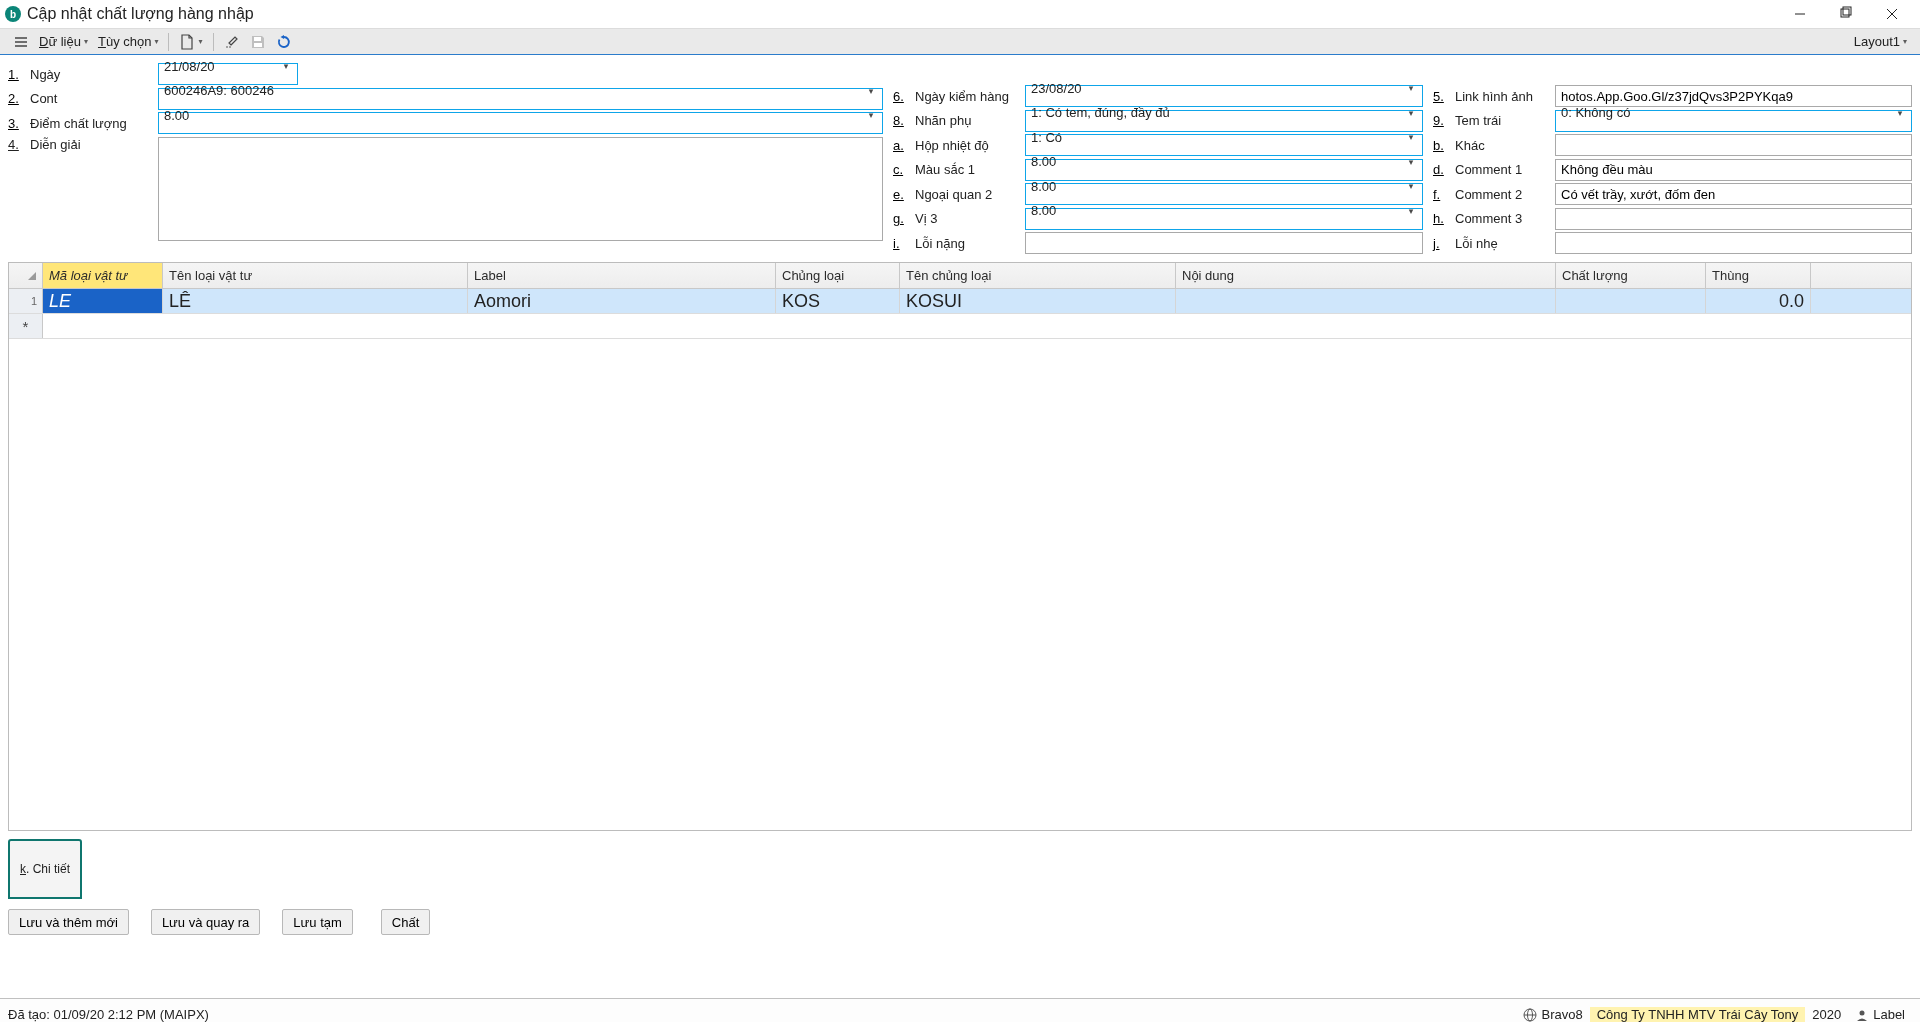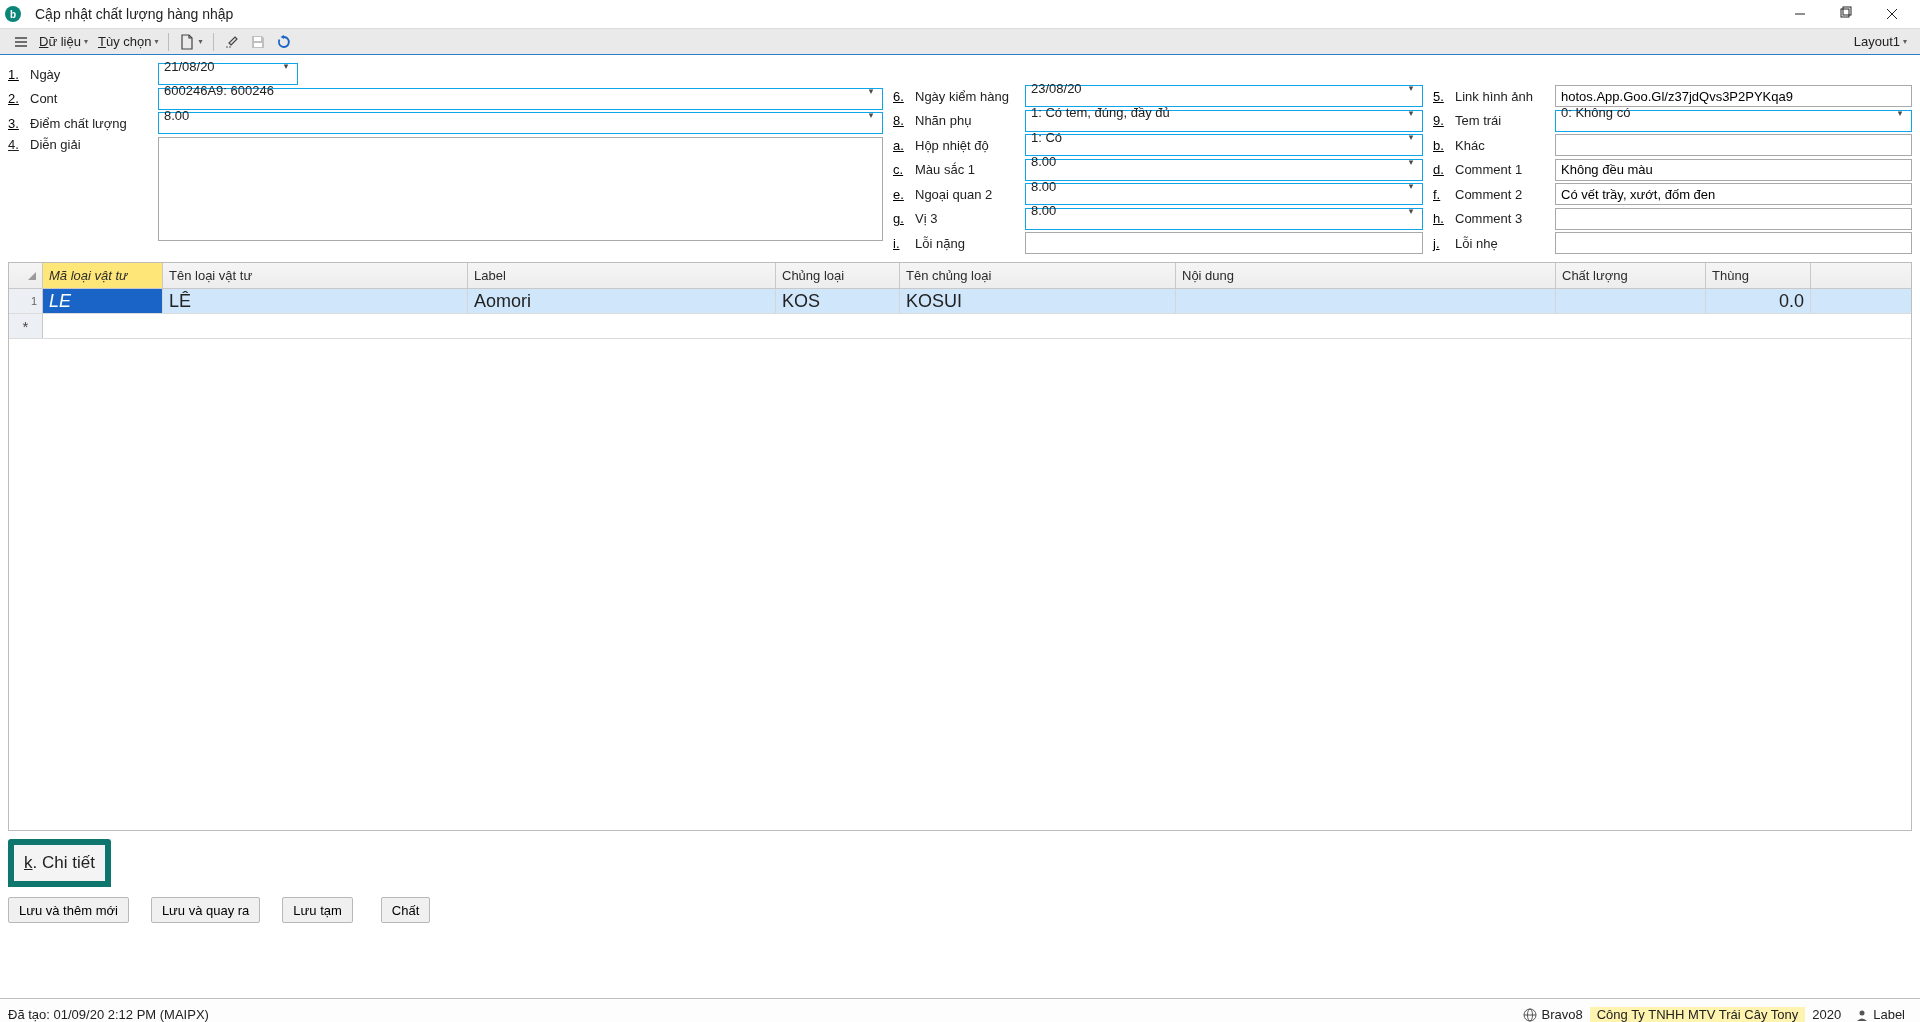--- a/index.html
+++ b/index.html
@@ -1,19 +1,19 @@
 <!DOCTYPE html>
 <html><head>
 <meta charset="utf-8">
 <style>
 * { box-sizing: border-box; margin: 0; padding: 0; }
 body { font-family: "Segoe UI", Tahoma, sans-serif; font-size: 13px; background: #fff; color: #222; width: 1920px; height: 1022px; overflow: hidden; display: flex; flex-direction: column; }
 .titlebar { height: 28px; display: flex; align-items: center; padding: 0 5px; background: #fff; }
 .titlebar .app-icon { width: 16px; height: 16px; background: #0b8578; border-radius: 50%; margin-right: 6px; display: flex; align-items: center; justify-content: center; color: #fff; font-size: 10px; font-weight: bold; }
-.titlebar .title { flex: 1; font-size: 14px; margin-left: 8px; }
+.titlebar .title { flex: 1; font-size: 16px; }
 .titlebar .win-btn { width: 46px; height: 27px; display: flex; align-items: center; justify-content: center; cursor: pointer; }
 .titlebar .win-btn svg { width:10px; height:10px; }
 .toolbar { height: 27px; background: #eaeaea; border-top: 1px solid #dcdcdc; border-bottom: 1px solid #2b7ccb; display: flex; align-items: center; padding: 0 8px 0 8px; }
 .toolbar .tb-btn { height: 36px; padding: 0 5px; display: flex; align-items: center; cursor: pointer; border-radius:2px; }
 .toolbar .tb-sep { width: 1px; height: 18px; background: #bcbcbc; margin: 0 5px; }
 .toolbar .drop { display:flex; align-items:center; gap:3px;}
 .toolbar .drop .caret { font-size:8px; opacity:.7;}
 .toolbar .u { text-decoration: underline;}
 .toolbar .spacer { flex:1;}
 .toolbar .layout-lbl { font-size:13px; }
@@ -49,21 +49,21 @@
 .grid .row { display:flex; height:25px; border-bottom:1px solid #dcdcdc; align-items:stretch;}
 .grid .row.sel { background:#cfe6fb;}
 .grid .cell { border-right:1px solid #d5d5d5; padding:0 6px; display:flex; align-items:center; font-size:18px; white-space:nowrap; overflow:hidden;}
 .grid .cell.numright { justify-content:flex-end;}
 .grid .rowhead-cell { width:34px; background:#eceff3; border-right:1px solid #c8c8c8; display:flex; align-items:center; justify-content:flex-end; padding:0 5px; font-size:11px; color:#666;}
 .grid .rowhead-cell.star { font-size:15px; color:#444; justify-content:center;}
 .grid .selected-cell { background:#1a63c7; color:#fff;}
 .grid .newrow { color:#9a9a9a; font-style:italic;}
 .c-mavt { width:120px;font-style:italic;} .c-tenvt { width:305px;} .c-label { width:308px;} .c-chung { width:124px;} .c-tenchung { width:276px;} .c-noidung { width:380px;} .c-chatluong { width:150px;} .c-thung { width:105px;}
 .tab-strip { margin: 8px 8px 0 8px; display:flex; align-items:flex-end;}
-.tab { border:6px solid #0f766e; background:#f4f4f4; padding:8px 10px; font-size:17px; cursor:pointer; border-radius:3px 3px 0 0; position:relative;}
+.tab { border:2px solid #0f766e; background:#f4f4f4; padding:21px 10px; font-size:12px; cursor:pointer; border-radius:3px 3px 0 0; position:relative;}
 .tab .mnemonic { text-decoration:underline;}
 .action-bar { padding: 10px 8px; display:flex; gap:22px;}
 .btn { height:26px; padding:0 10px; background:#f0f0f0; border:1px solid #b8b8b8; font-family:inherit; font-size:13px; cursor:pointer; border-radius:2px;}
 .statusbar { height:24px; display:flex; align-items:flex-end; border-top:1px solid #c0c0c0; padding:0 8px; font-size:13px; background:#fdfdfd;}
 .statusbar .sfill { flex:1;}
 .statusbar .sseg { padding:0 7px; display:flex; align-items:center; gap:4px;}
 .statusbar .hilite { background:#fff3b0;}
 .statusbar .ico { width:14px; height:14px; display:inline-block;}
 svg { overflow:visible;}
 </style>

